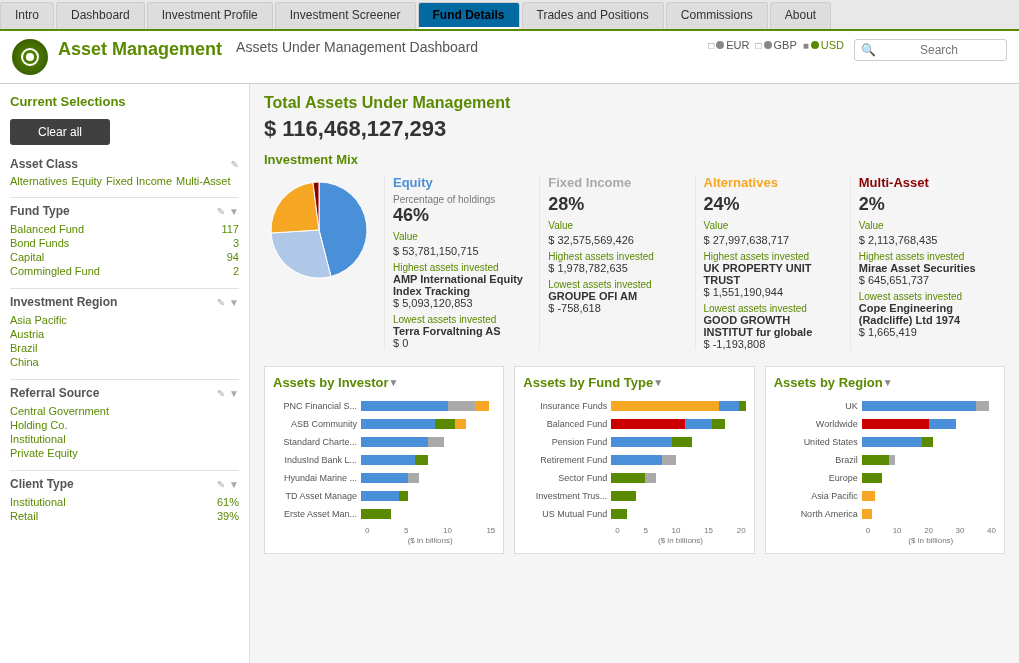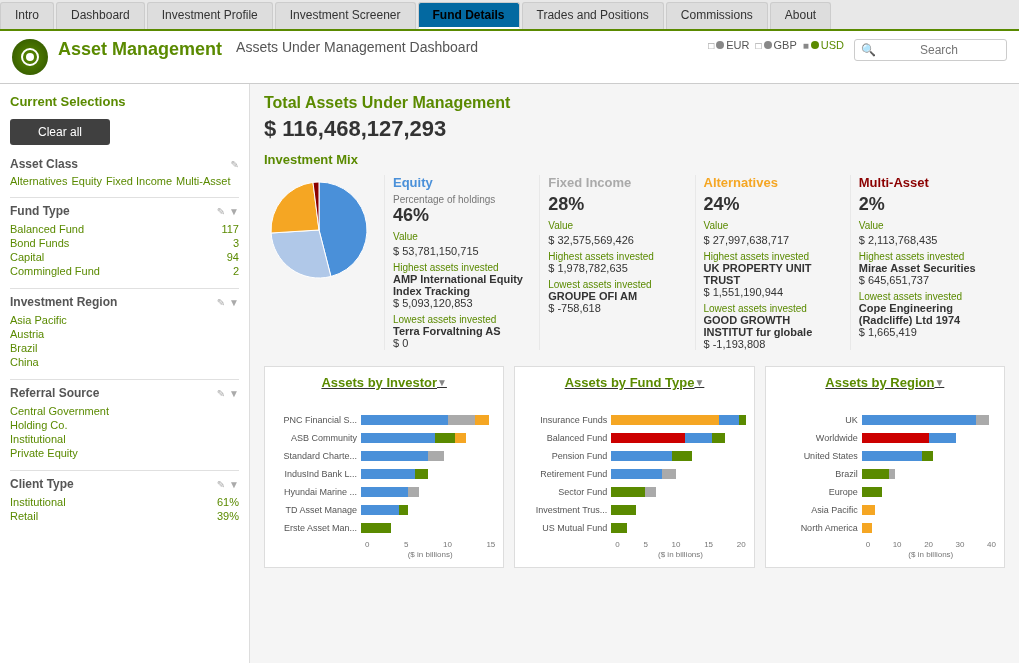--- a/index.html
+++ b/index.html
@@ -80,21 +80,21 @@
     .mix-sub { font-size: 10px; color: #777; }
     .mix-pct { font-size: 18px; font-weight: bold; color: #333; }
     .mix-value { font-size: 11px; color: #333; margin: 3px 0; }
     .mix-section-label { font-size: 10px; color: #5a8a00; margin-top: 5px; }
     .mix-fund-name { font-size: 11px; font-weight: bold; color: #333; }
     .mix-fund-value { font-size: 11px; color: #333; }
 
     
     .charts-section { display: flex; gap: 10px; margin-top: 10px; }
     .chart-panel { flex: 1; background: #fff; border: 1px solid #ddd; padding: 8px; }
-    .chart-title-row { display: flex; align-items: center; justify-content: center; margin-bottom: 22px; text-decoration: underline; }
+    .chart-title-row { display: flex; align-items: center; justify-content: flex-start; margin-bottom: 8px; }
     .chart-title { font-size: 13px; font-weight: bold; color: #5a8a00; }
     .chart-dropdown-icon { color: #888; font-size: 10px; }
     .bar-chart-row { display: flex; align-items: center; margin-bottom: 2px; height: 16px; }
     .bar-label { font-size: 9px; color: #555; width: 88px; text-align: right; padding-right: 4px; flex-shrink: 0; white-space: nowrap; overflow: hidden; text-overflow: ellipsis; }
     .bar-area { flex: 1; height: 12px; position: relative; }
     .bar-segment { height: 10px; display: inline-block; position: absolute; top: 1px; }
     .x-axis { display: flex; justify-content: space-between; font-size: 8px; color: #777; margin-top: 4px; padding-left: 92px; }
     .x-axis-label { font-size: 8px; color: #777; text-align: center; padding-left: 92px; margin-top: 1px; }
 
     

